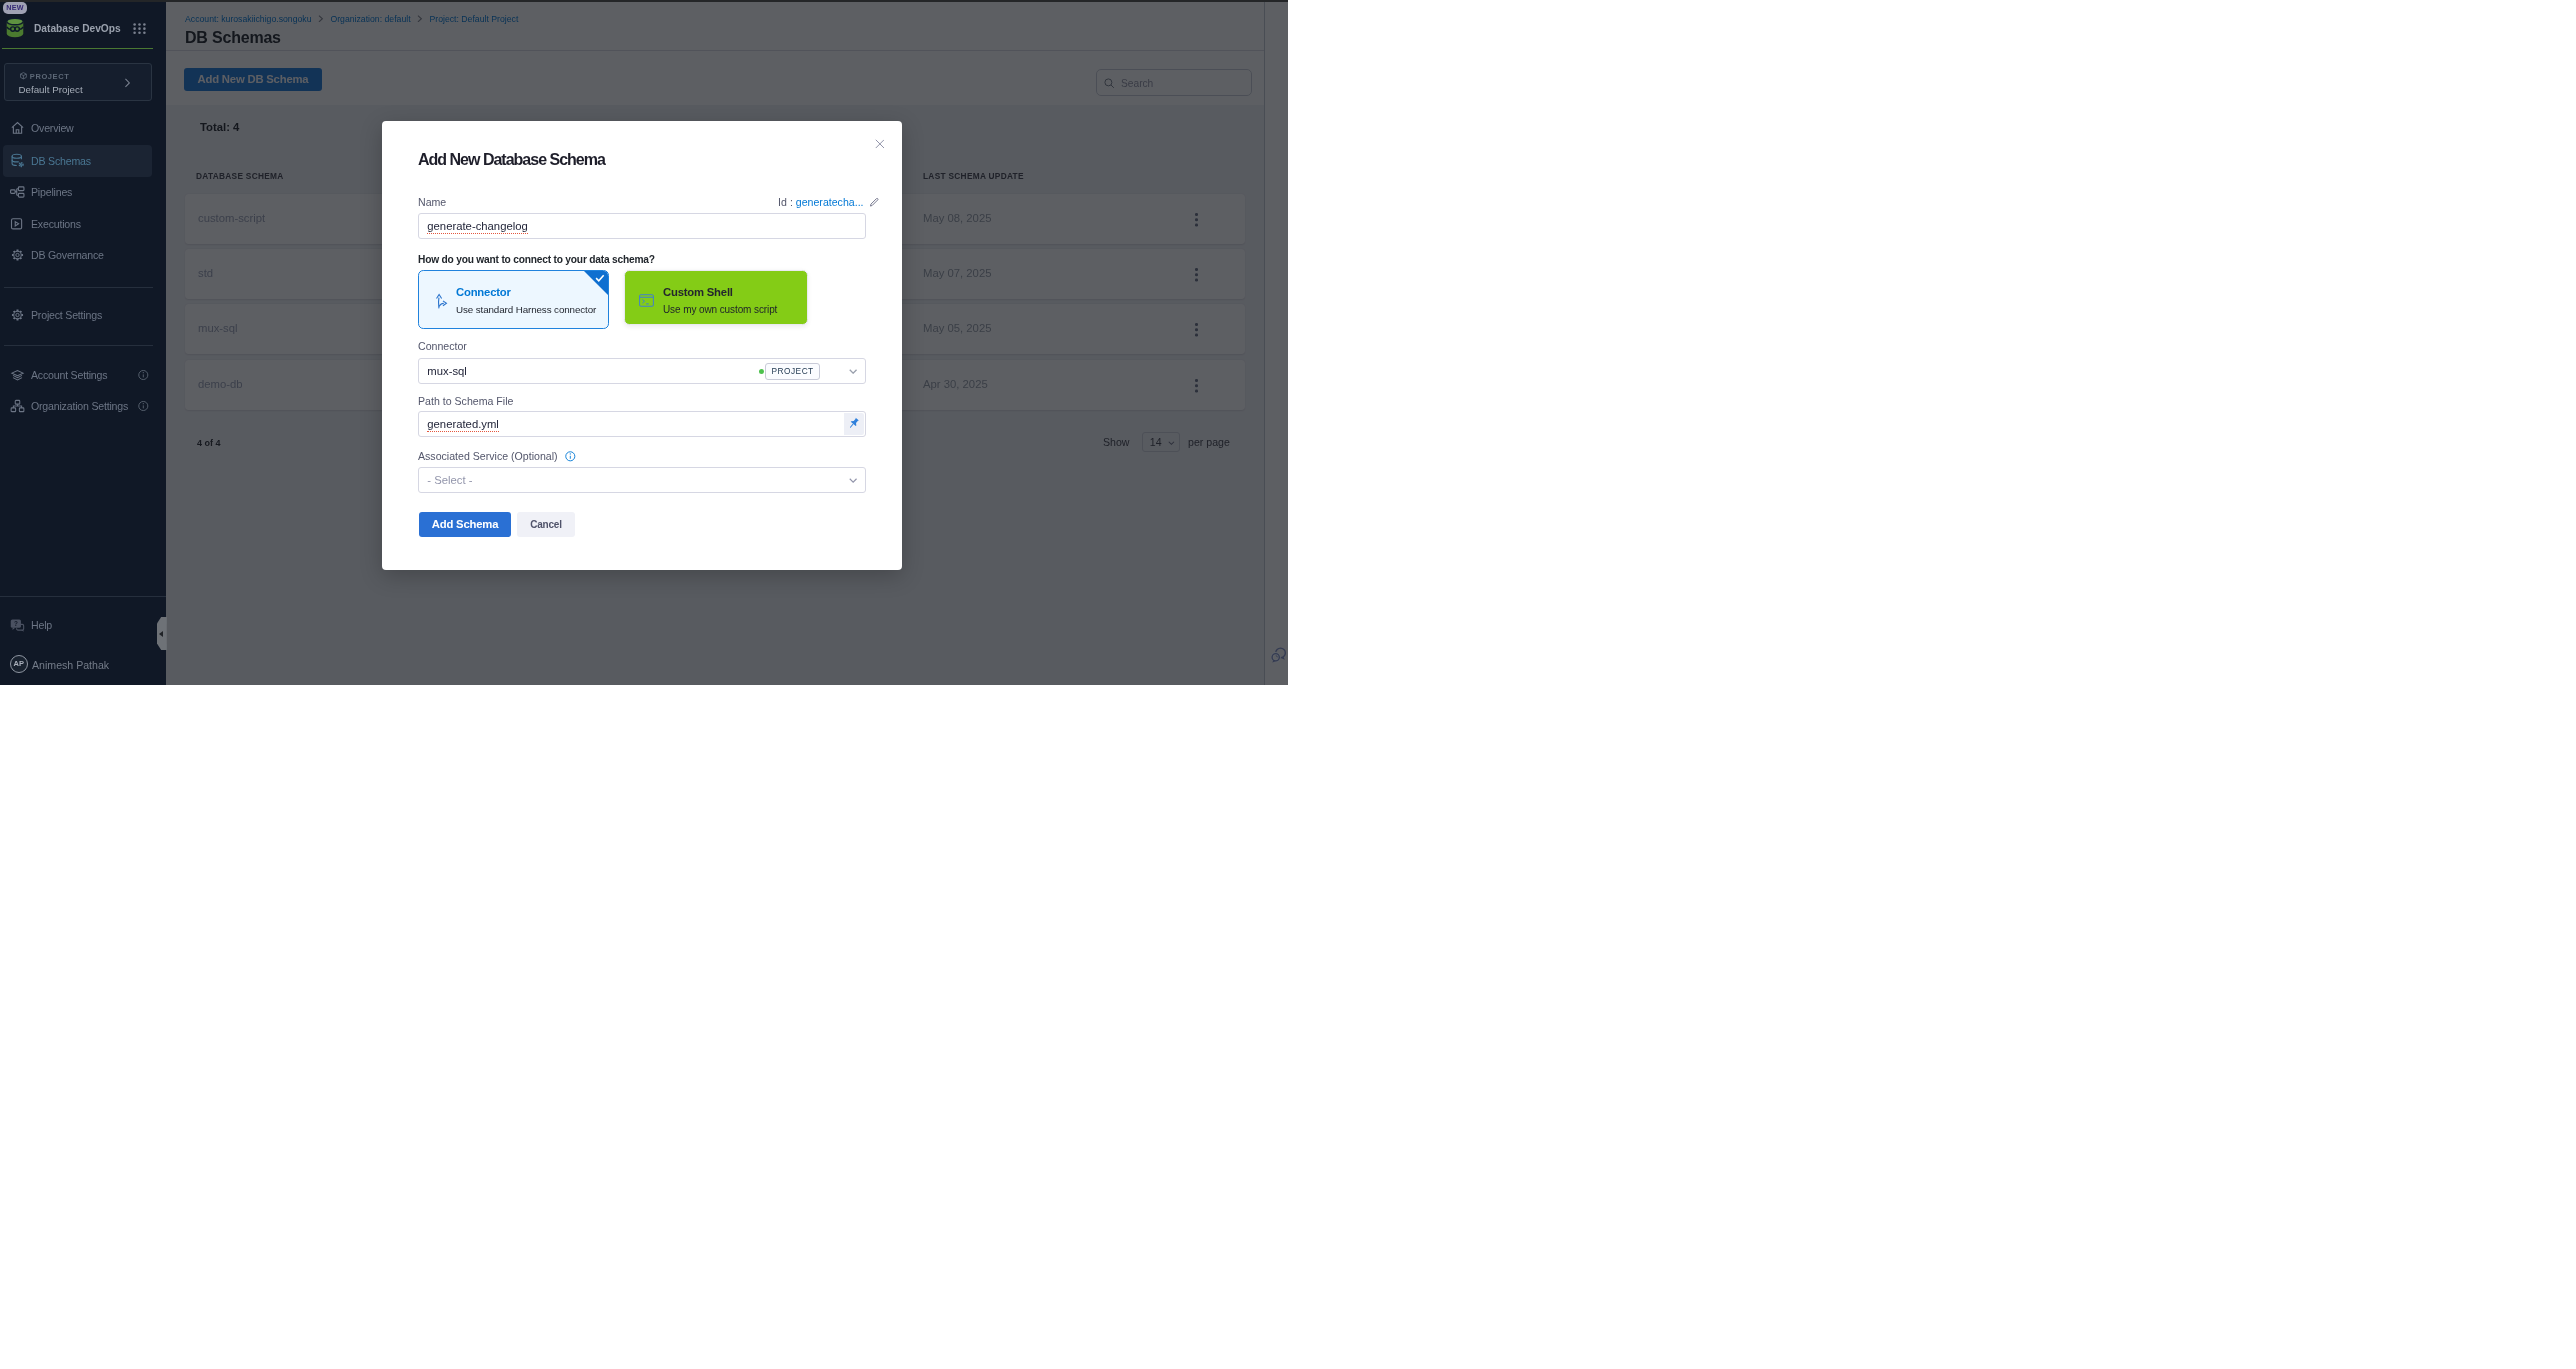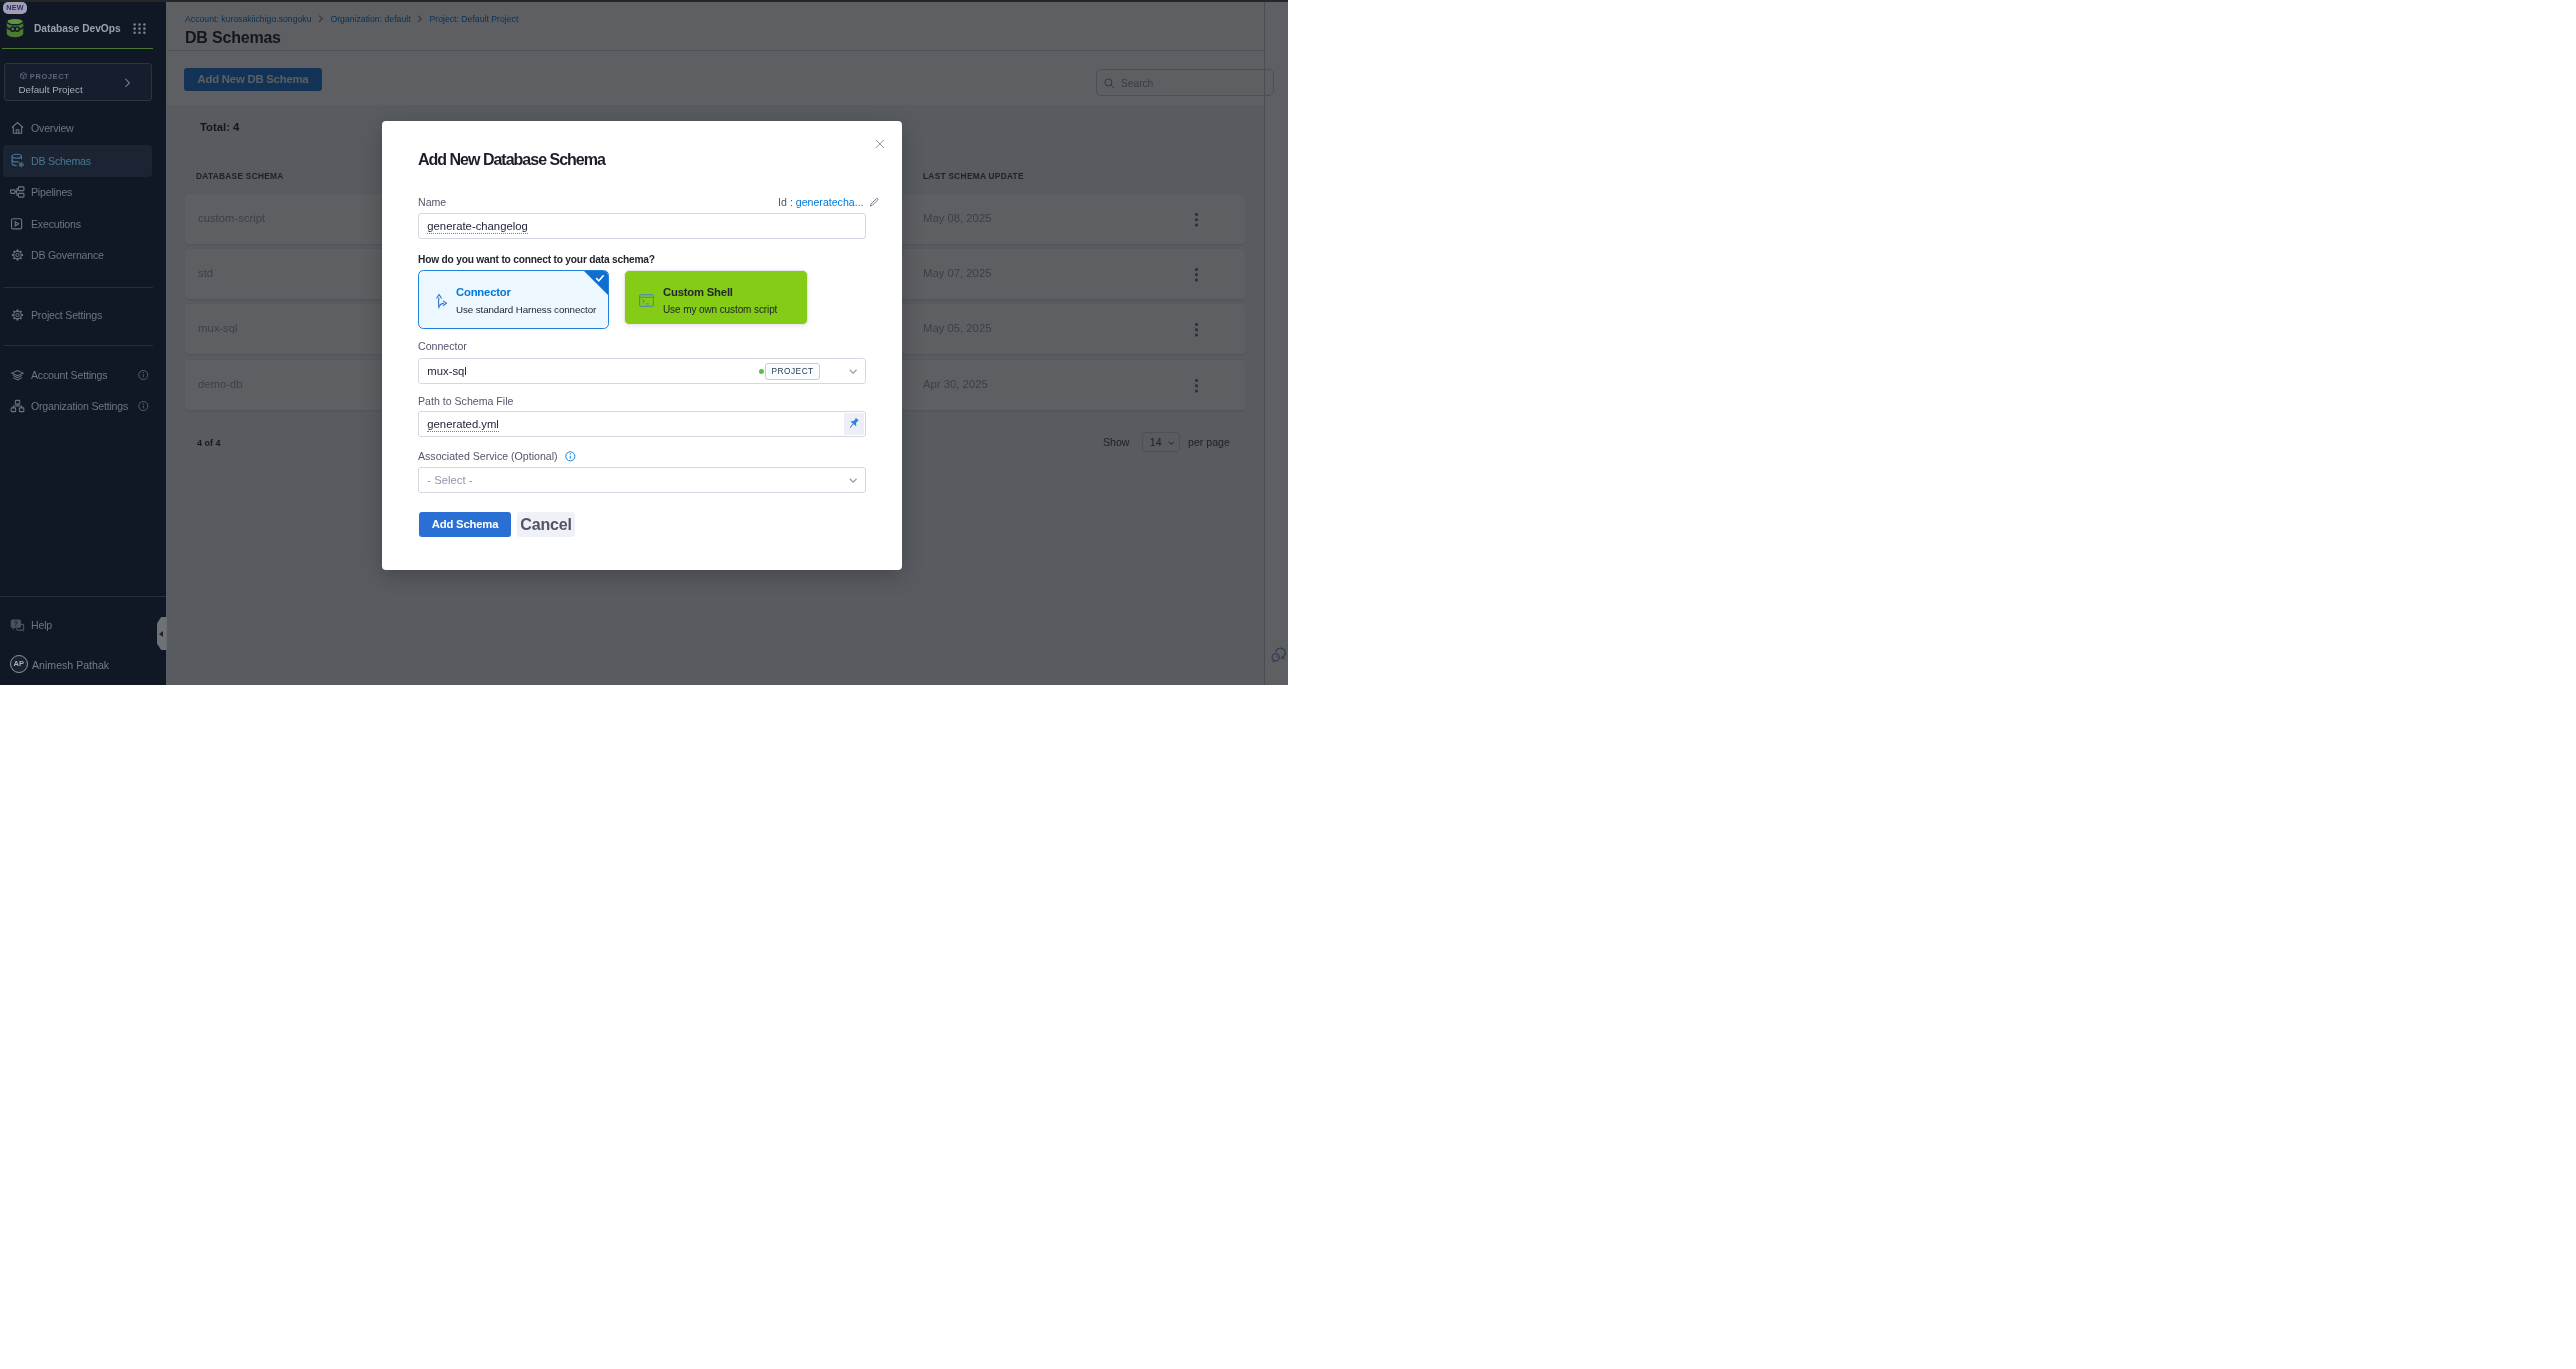--- a/index.html
+++ b/index.html
@@ -26,21 +26,21 @@
 
 #handle{position:absolute;left:157px;top:617px;width:9.8px;height:33px;background:#6e7277;z-index:25;clip-path:polygon(100% 0,100% 100%,42% 100%,0 80%,0 20%,42% 0)}
 #handle:after{content:"";position:absolute;left:2.3px;top:13.6px;width:0;height:0;border-top:3px solid transparent;border-bottom:3px solid transparent;border-right:4.5px solid #202327}
 
 #main{position:absolute;left:166px;top:0;width:1122px;height:685px;background:#fff}
 .bodyarea{position:absolute;left:0;top:105px;width:1098px;height:580px;background:#f0f1f5}
 .hdiv{position:absolute;left:0;width:1098px;height:0.8px;background:#d9dae3}
 .crumbs{position:absolute;left:19px;top:14px;font-size:8.7px;color:#0278d5}
 .ptitle{position:absolute;left:19px;top:29px;font-size:16px;letter-spacing:-0.2px;font-weight:bold;color:#22272d}
 .addbtn{position:absolute;left:18px;top:68px;width:138px;height:23.4px;background:#1e79d8;border-radius:3px;color:#fcfcfd;font-size:11.3px;font-weight:bold;text-align:center;line-height:23.4px;letter-spacing:-0.2px}
-.search{position:absolute;left:930px;top:69px;width:178px;height:27px;border:0.8px solid #c9ccd6;border-radius:5px}
+.search{position:absolute;left:930px;top:69px;width:156px;height:27px;border:0.8px solid #c9ccd6;border-radius:5px}
 .search .ph{position:absolute;left:24px;top:7.5px;font-size:10.2px;color:#9293a5}
 .total{position:absolute;left:34px;top:123px;font-size:11.3px;font-weight:bold;color:#22272d}
 .th{position:absolute;top:172px;font-size:8.3px;font-weight:bold;color:#43454f;letter-spacing:0.3px}
 .rowcard{position:absolute;left:19px;width:1060px;height:50px;background:#fff;border-radius:3.8px;box-shadow:0 0.8px 1.5px rgba(40,41,61,.12)}
 .rname{position:absolute;left:13px;top:18px;font-size:11.3px;color:#9aa0b5}
 .rdate{position:absolute;left:738px;top:18px;font-size:11.3px;color:#969da8}
 .kebab{position:absolute;left:1010px;top:19px;width:2.6px;height:2.6px;border-radius:50%;background:#6a7186;box-shadow:0 5.3px 0 #6a7186,0 10.6px 0 #6a7186}
 .pfoot{position:absolute;left:31px;top:333px;font-size:9px;font-weight:bold;color:#2b2f36}
 .showl{position:absolute;left:937px;top:331px;font-size:10.6px;color:#43454f}
 .showsel{position:absolute;left:976px;top:327px;width:38px;height:20.4px;border:0.8px solid #cdd0da;border-radius:3px;font-size:10.6px;color:#43454f}
@@ -64,21 +64,21 @@
 .cards1{position:absolute;left:37px;top:33px;font-size:9.8px;letter-spacing:-0.1px;color:#1e222b;white-space:nowrap}
 .card2{position:absolute;left:242px;top:149px;width:184px;height:55px;background:#84cc16;border:0.8px solid #e9eaf1;border-radius:5.3px;box-shadow:0 1.5px 4.5px rgba(40,41,61,.08)}
 .cardt2{position:absolute;left:38px;top:15px;font-size:11.3px;letter-spacing:-0.2px;font-weight:bold;color:#24262e}
 .cards2{position:absolute;left:38px;top:33px;font-size:10px;letter-spacing:-0.1px;color:#1e222b;white-space:nowrap}
 .selectrow{position:absolute;left:36px;width:448px;height:26px;border:0.8px solid #d6d7e3;border-radius:3px;background:#fff;font-size:11.3px;color:#23263a;line-height:24px;padding-left:8.3px}
 .chip{position:absolute;right:45px;top:4.1px;height:16.6px;border:0.8px solid #c9cbd8;border-radius:3px;font-size:8.3px;color:#243b53;line-height:15px;padding:0 5.3px;letter-spacing:0.5px;background:#fbfcff}
 .gdot{position:absolute;right:101px;top:9.8px;width:5.3px;height:5.3px;border-radius:50%;background:#4dc14d}
 .chev{position:absolute;right:7.5px;top:10.2px}
 .selgray{color:#9295ab}
 .btnadd{position:absolute;left:37px;top:391px;width:92px;height:25px;background:#2a70d4;border-radius:3px;color:#fff;font-size:11.3px;font-weight:bold;text-align:center;line-height:25px;letter-spacing:-0.2px}
-.btncancel{position:absolute;left:135px;top:391px;width:58px;height:25px;background:#f0f1f7;border-radius:3px;color:#50536a;font-size:16px;font-weight:bold;text-align:center;line-height:25px;letter-spacing:-0.2px}
+.btncancel{position:absolute;left:135px;top:391px;width:58px;height:25px;background:#f0f1f7;border-radius:3px;color:#50536a;font-size:10px;font-weight:bold;text-align:center;line-height:25px;letter-spacing:-0.2px}
 </style>
 </head>
 <body>
 <div id="topbar"></div>
 
 <div id="sidebar">
   <div class="newbadge">NEW</div>
   <div class="logo">
     <svg width="24" height="23.4" viewBox="0 0 32 31">
       <path d="M5 7.2 L5 23.6 A11 4.5 0 0 0 27 23.6 L27 7.2" fill="#4b7b2f"></path>

